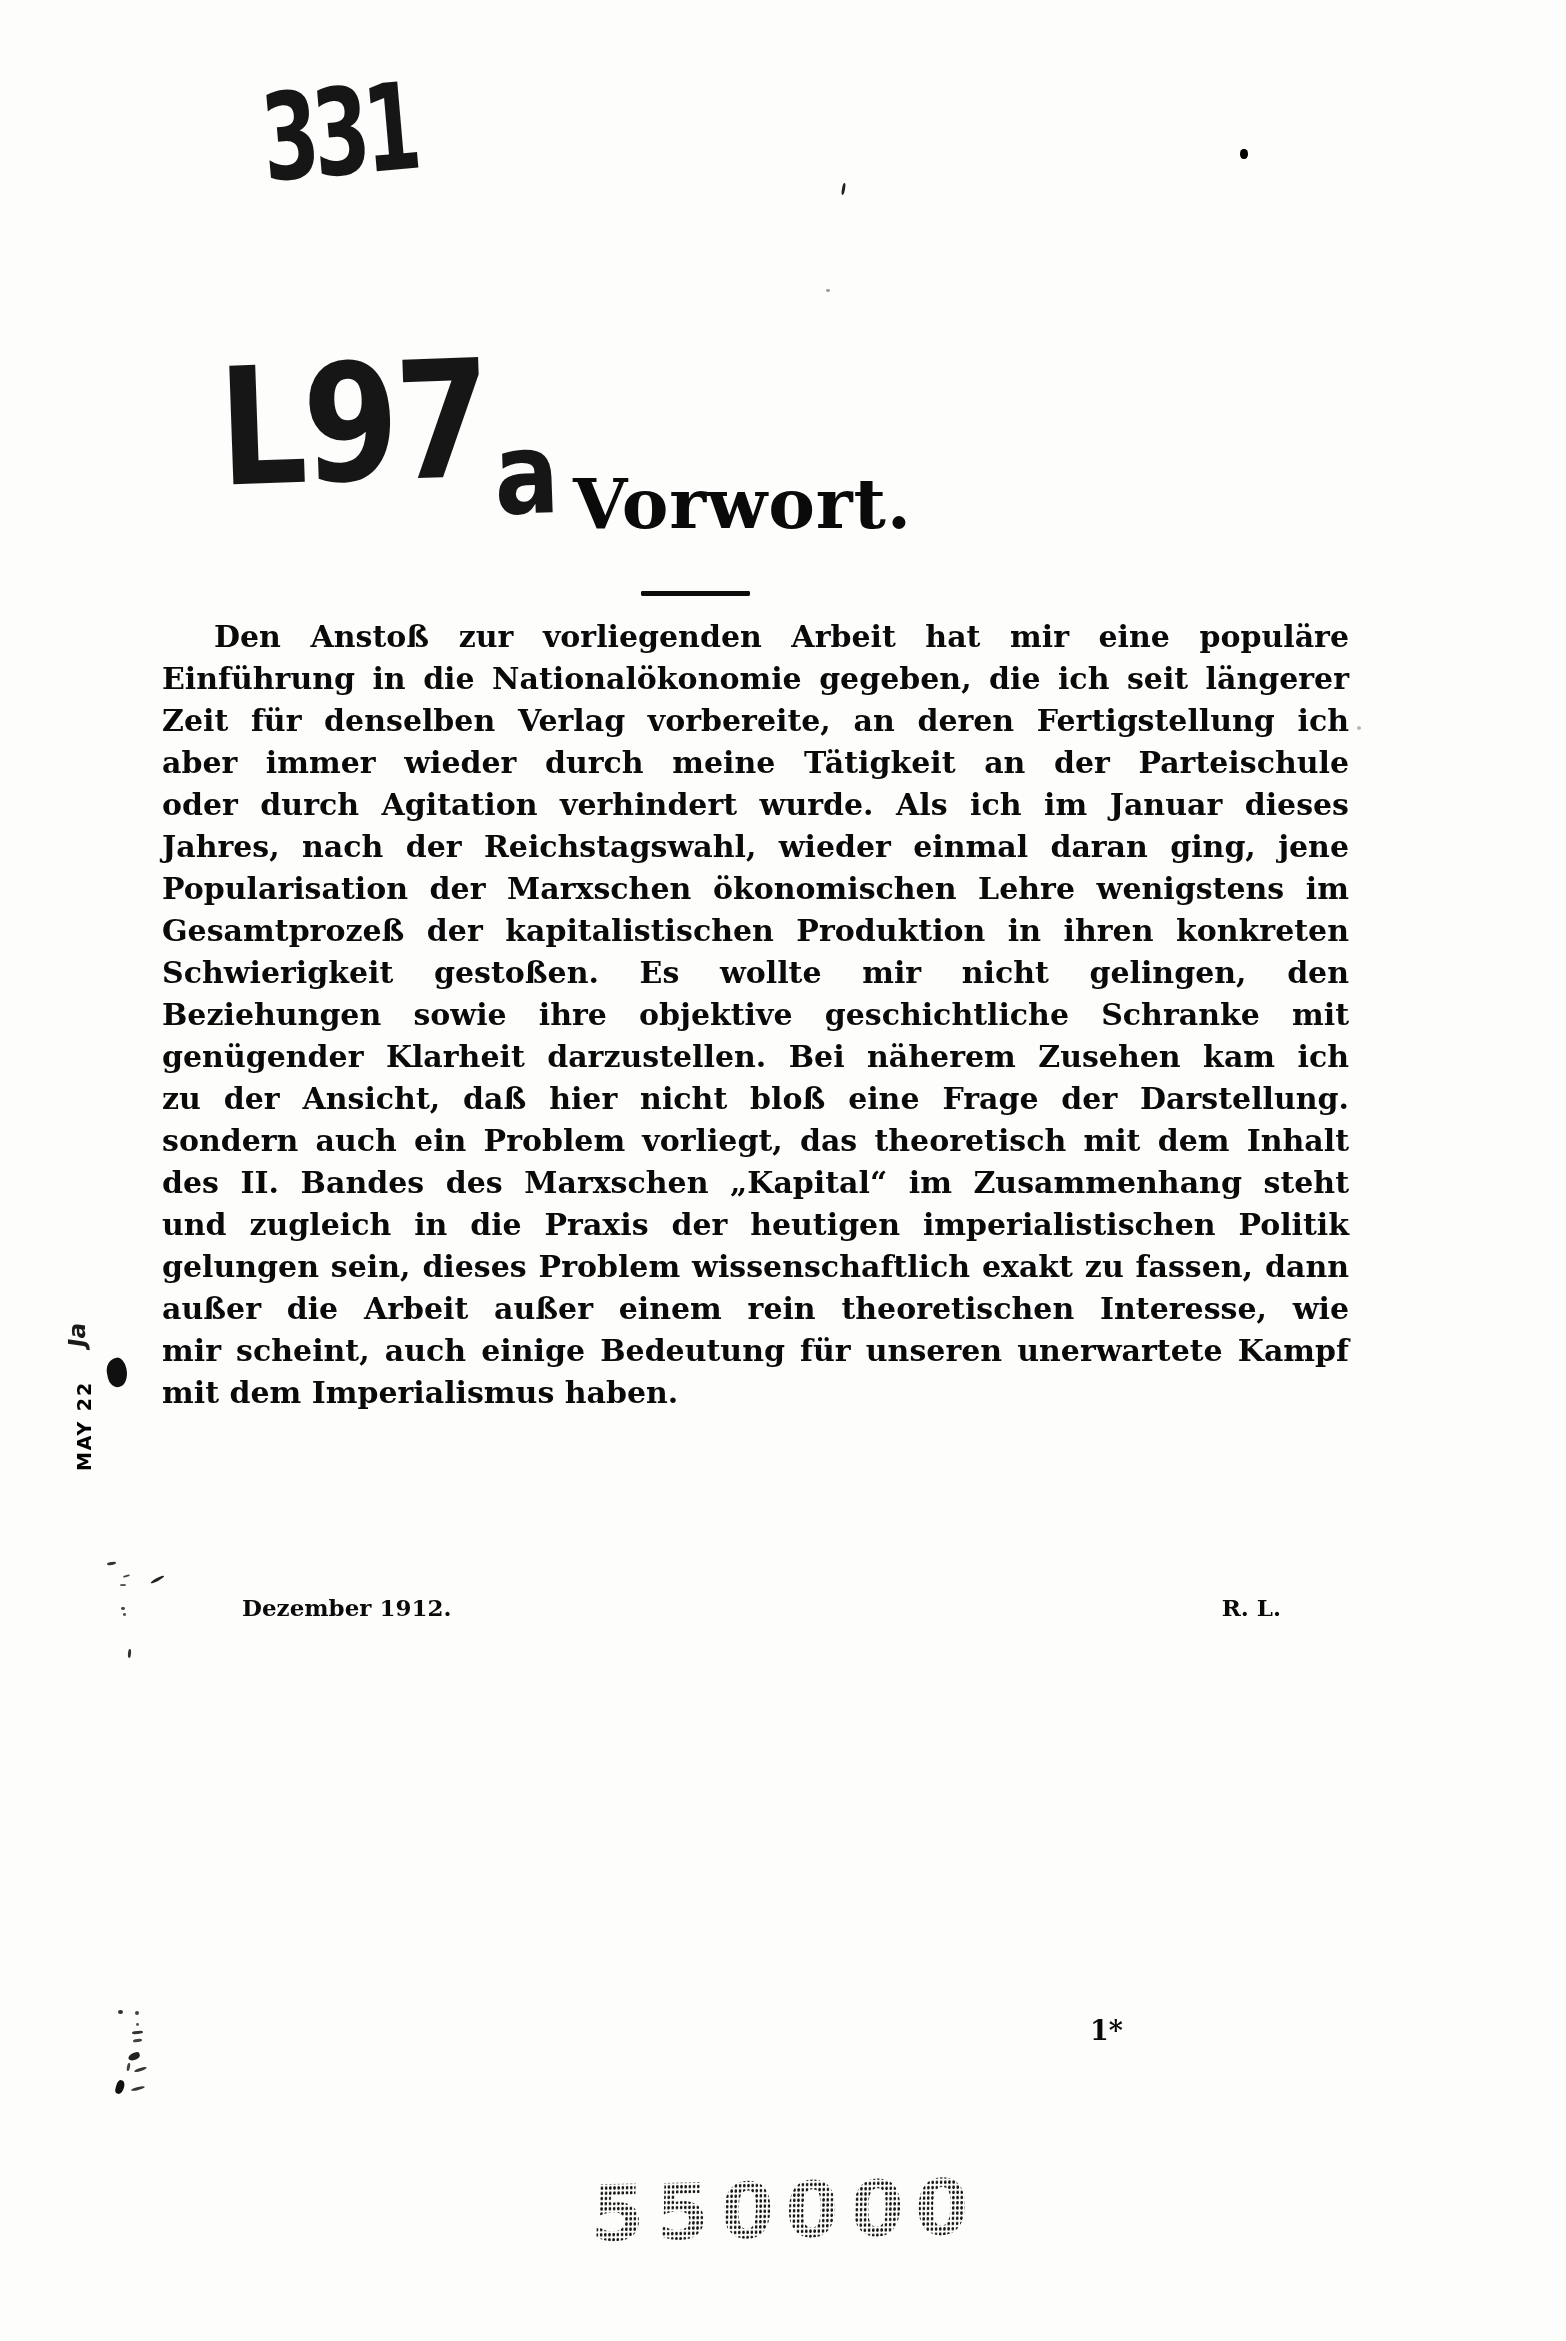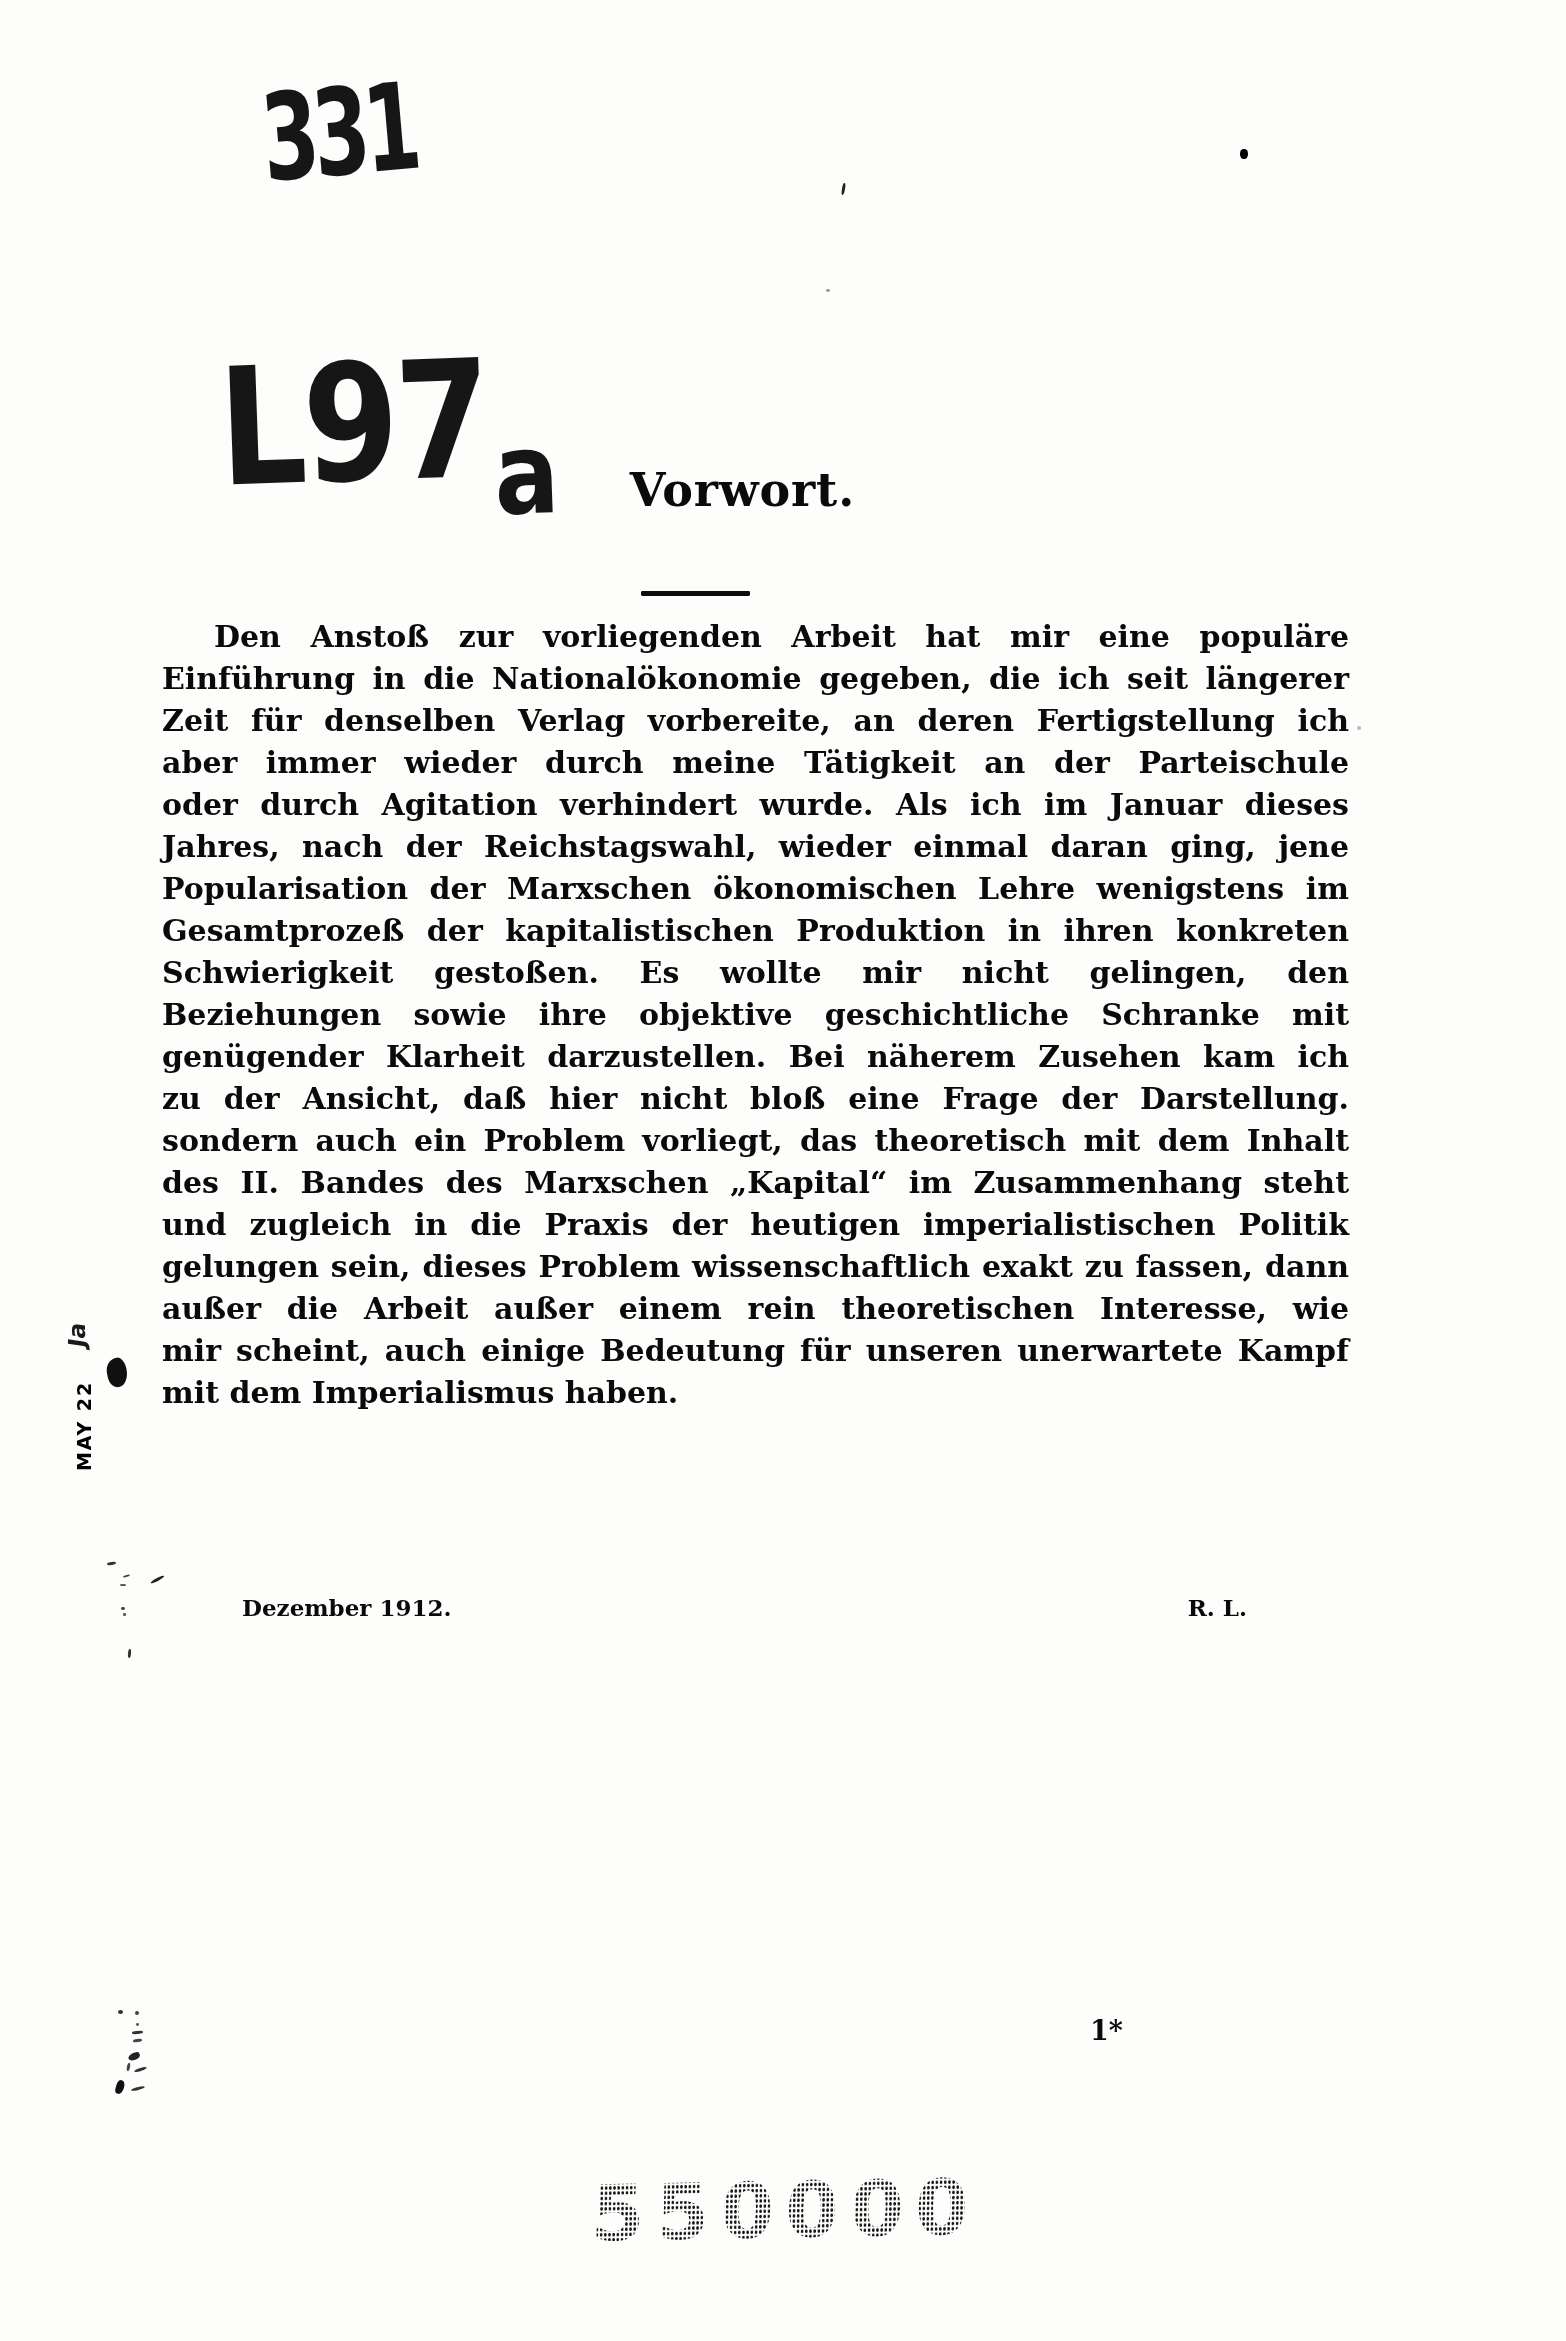--- a/index.html
+++ b/index.html
@@ -21,21 +21,21 @@
   }
   .callnum-2{
     left:216px; top:348px; font-size:138px; letter-spacing:-3.7px;
     transform:rotate(-2deg) scaleY(1.18); transform-origin:left top;
   }
   .callnum-sub{ font-size:96px; position:relative; top:33px; left:4.7px; }
 
   
   .title{
     position:absolute; left:149px; top:465px; width:1187px; margin:0;
-    text-align:center; font-size:46px; line-height:1.1; font-weight:bold;
+    text-align:center; font-size:70px; line-height:1.1; font-weight:bold;
     letter-spacing:0.9px;
   }
   .title-rule{
     position:absolute; left:641px; top:591px; width:109px; height:5.2px;
     background:#0d0d0d; border-radius:1.4px;
   }
 
   
   .body-text{
     position:absolute; left:162px; top:616px; width:1187px;
@@ -45,21 +45,21 @@
   .line.first{ text-indent:52px; }
   .line.last{ text-align-last:left; }
 
   
   .sign-row{
     position:absolute; left:172px; top:1587px; width:1187px;
     display:flex; justify-content:space-between;
     font-size:23px; line-height:42px; font-weight:bold;
   }
   .sign-row .date{ margin-left:70px; }
-  .sign-row .sig{ margin-right:112px; }
+  .sign-row .sig{ margin-right:78px; }
 
   
   .stamp-vert{ position:absolute; left:95px; top:1390px; width:21.5px; height:81px; }
   .stamp-vert > span{
     position:absolute; left:0; bottom:0; white-space:nowrap;
     transform:rotate(-90deg); transform-origin:0 100%;
     font-family:"DejaVu Sans", sans-serif; font-weight:bold;
     font-size:19px; letter-spacing:1.9px; color:#000;
   }
   .stamp-blob{

